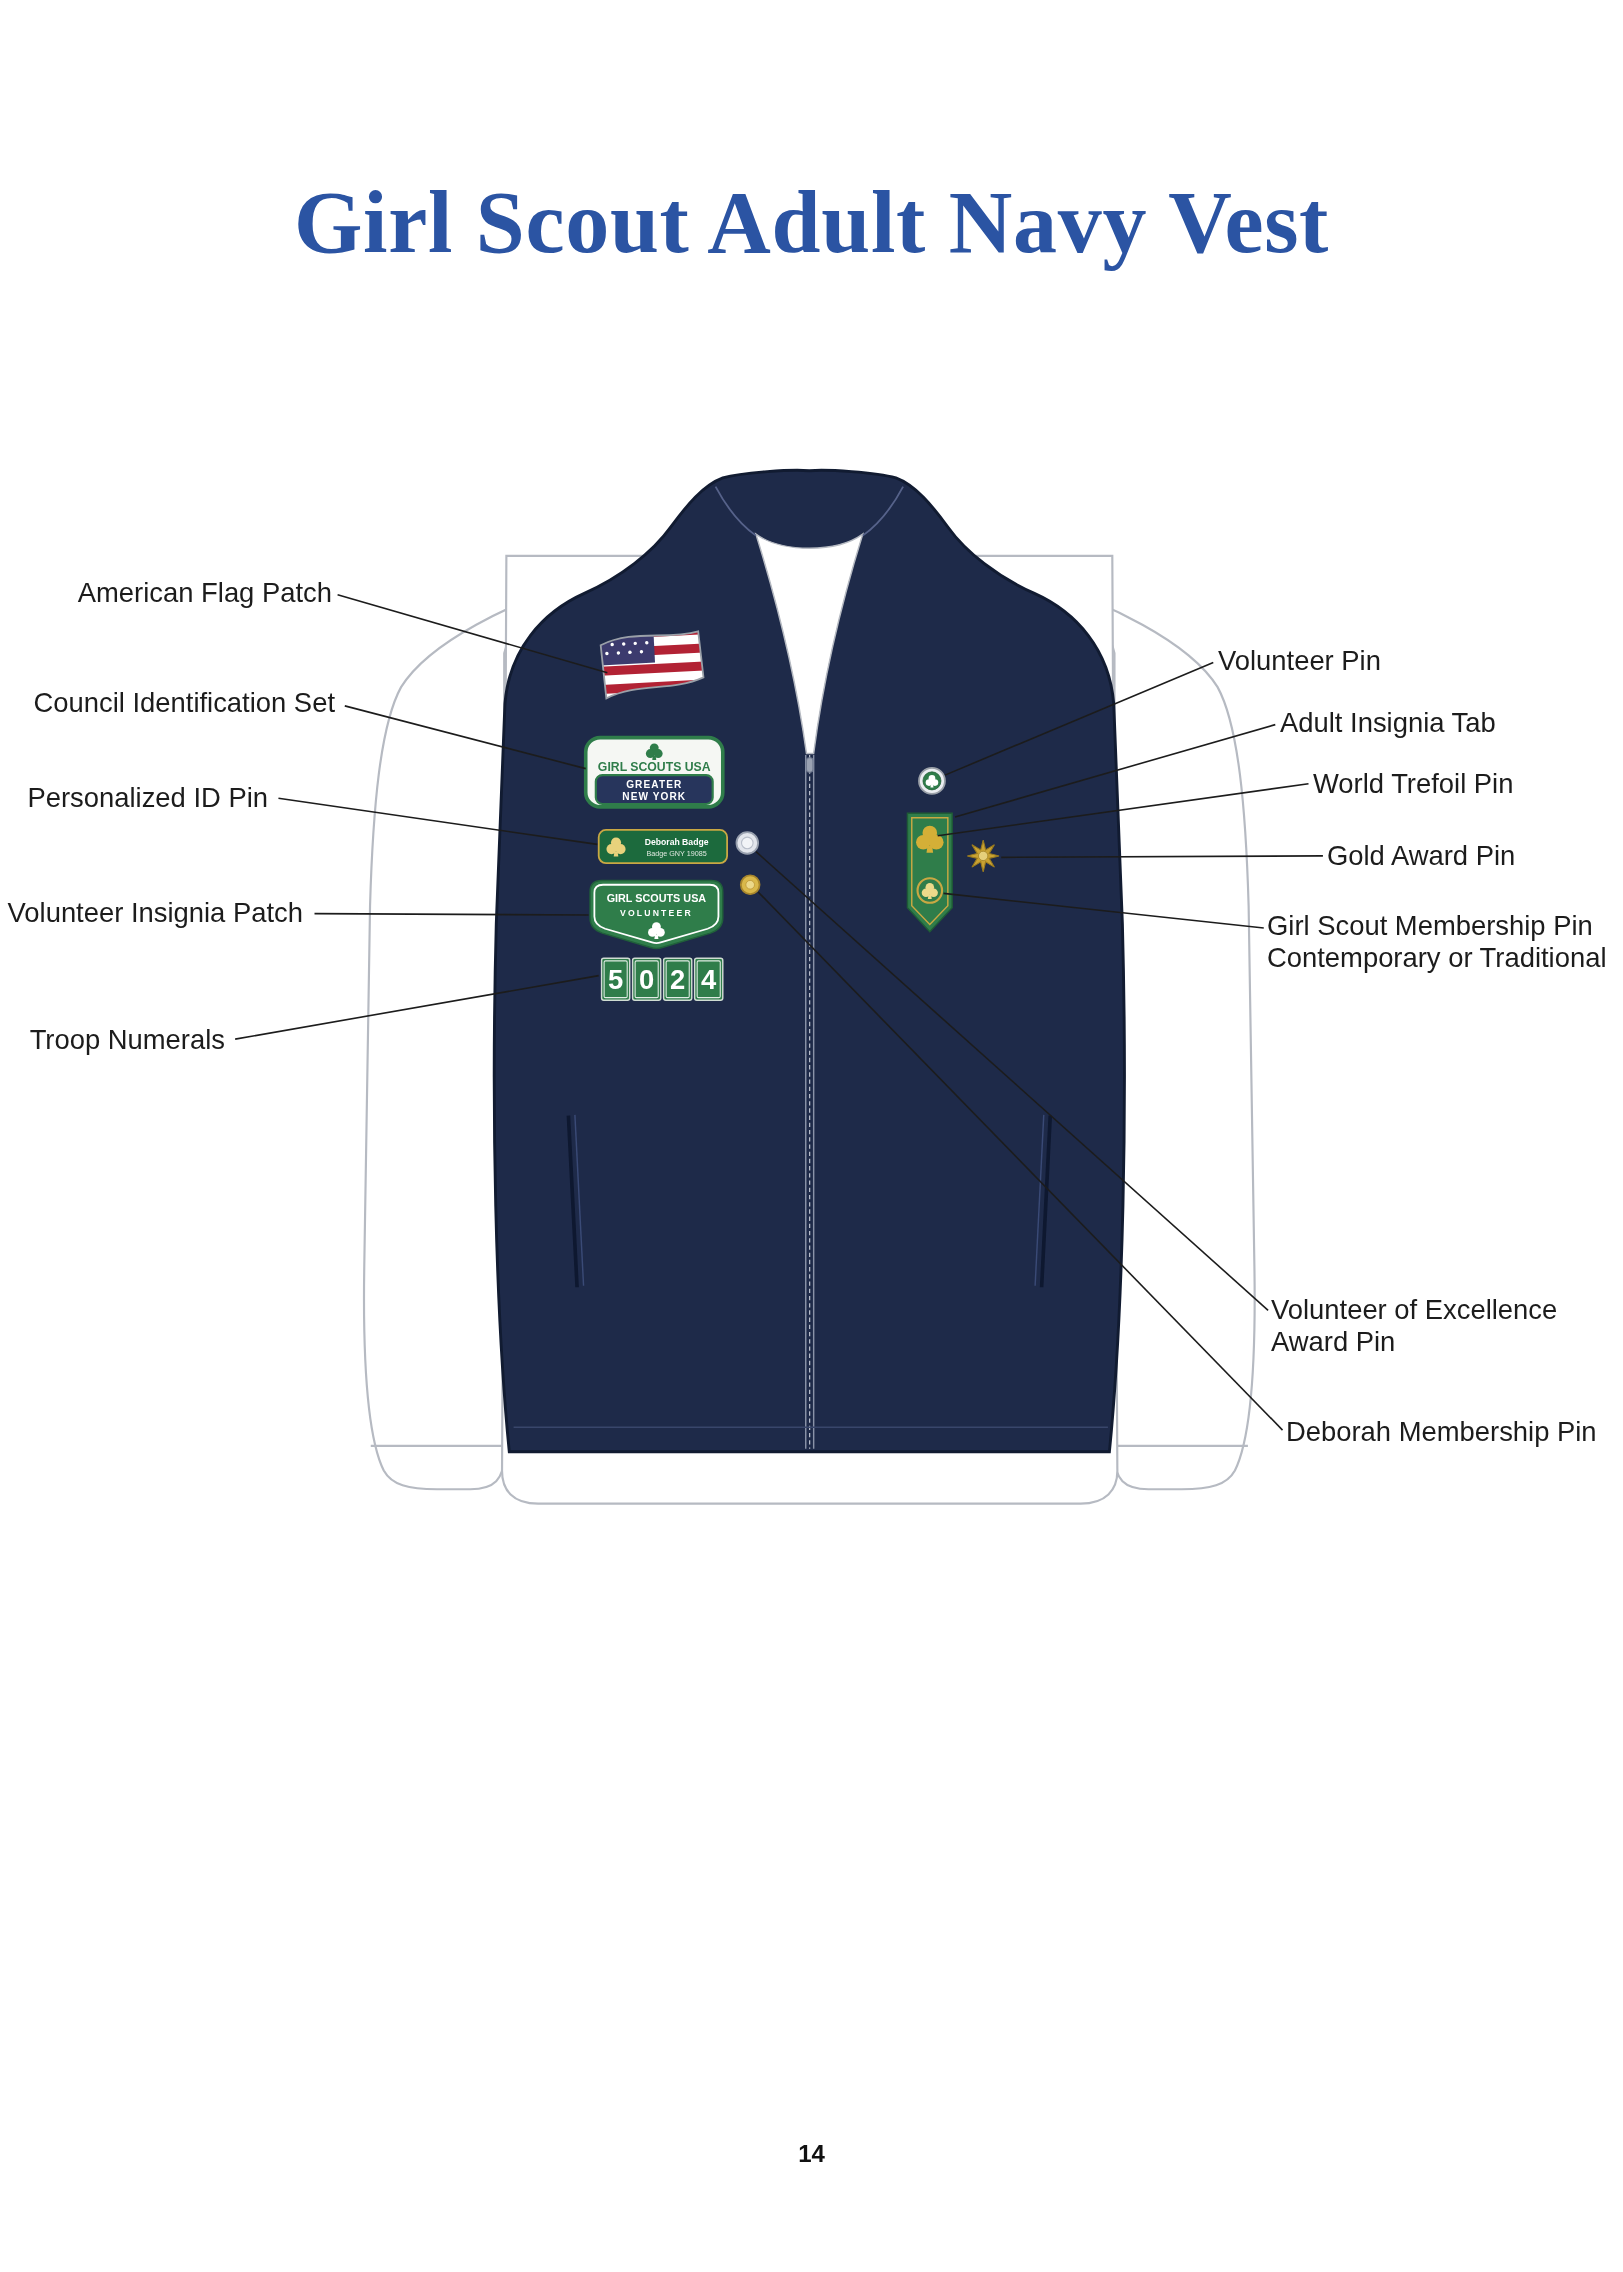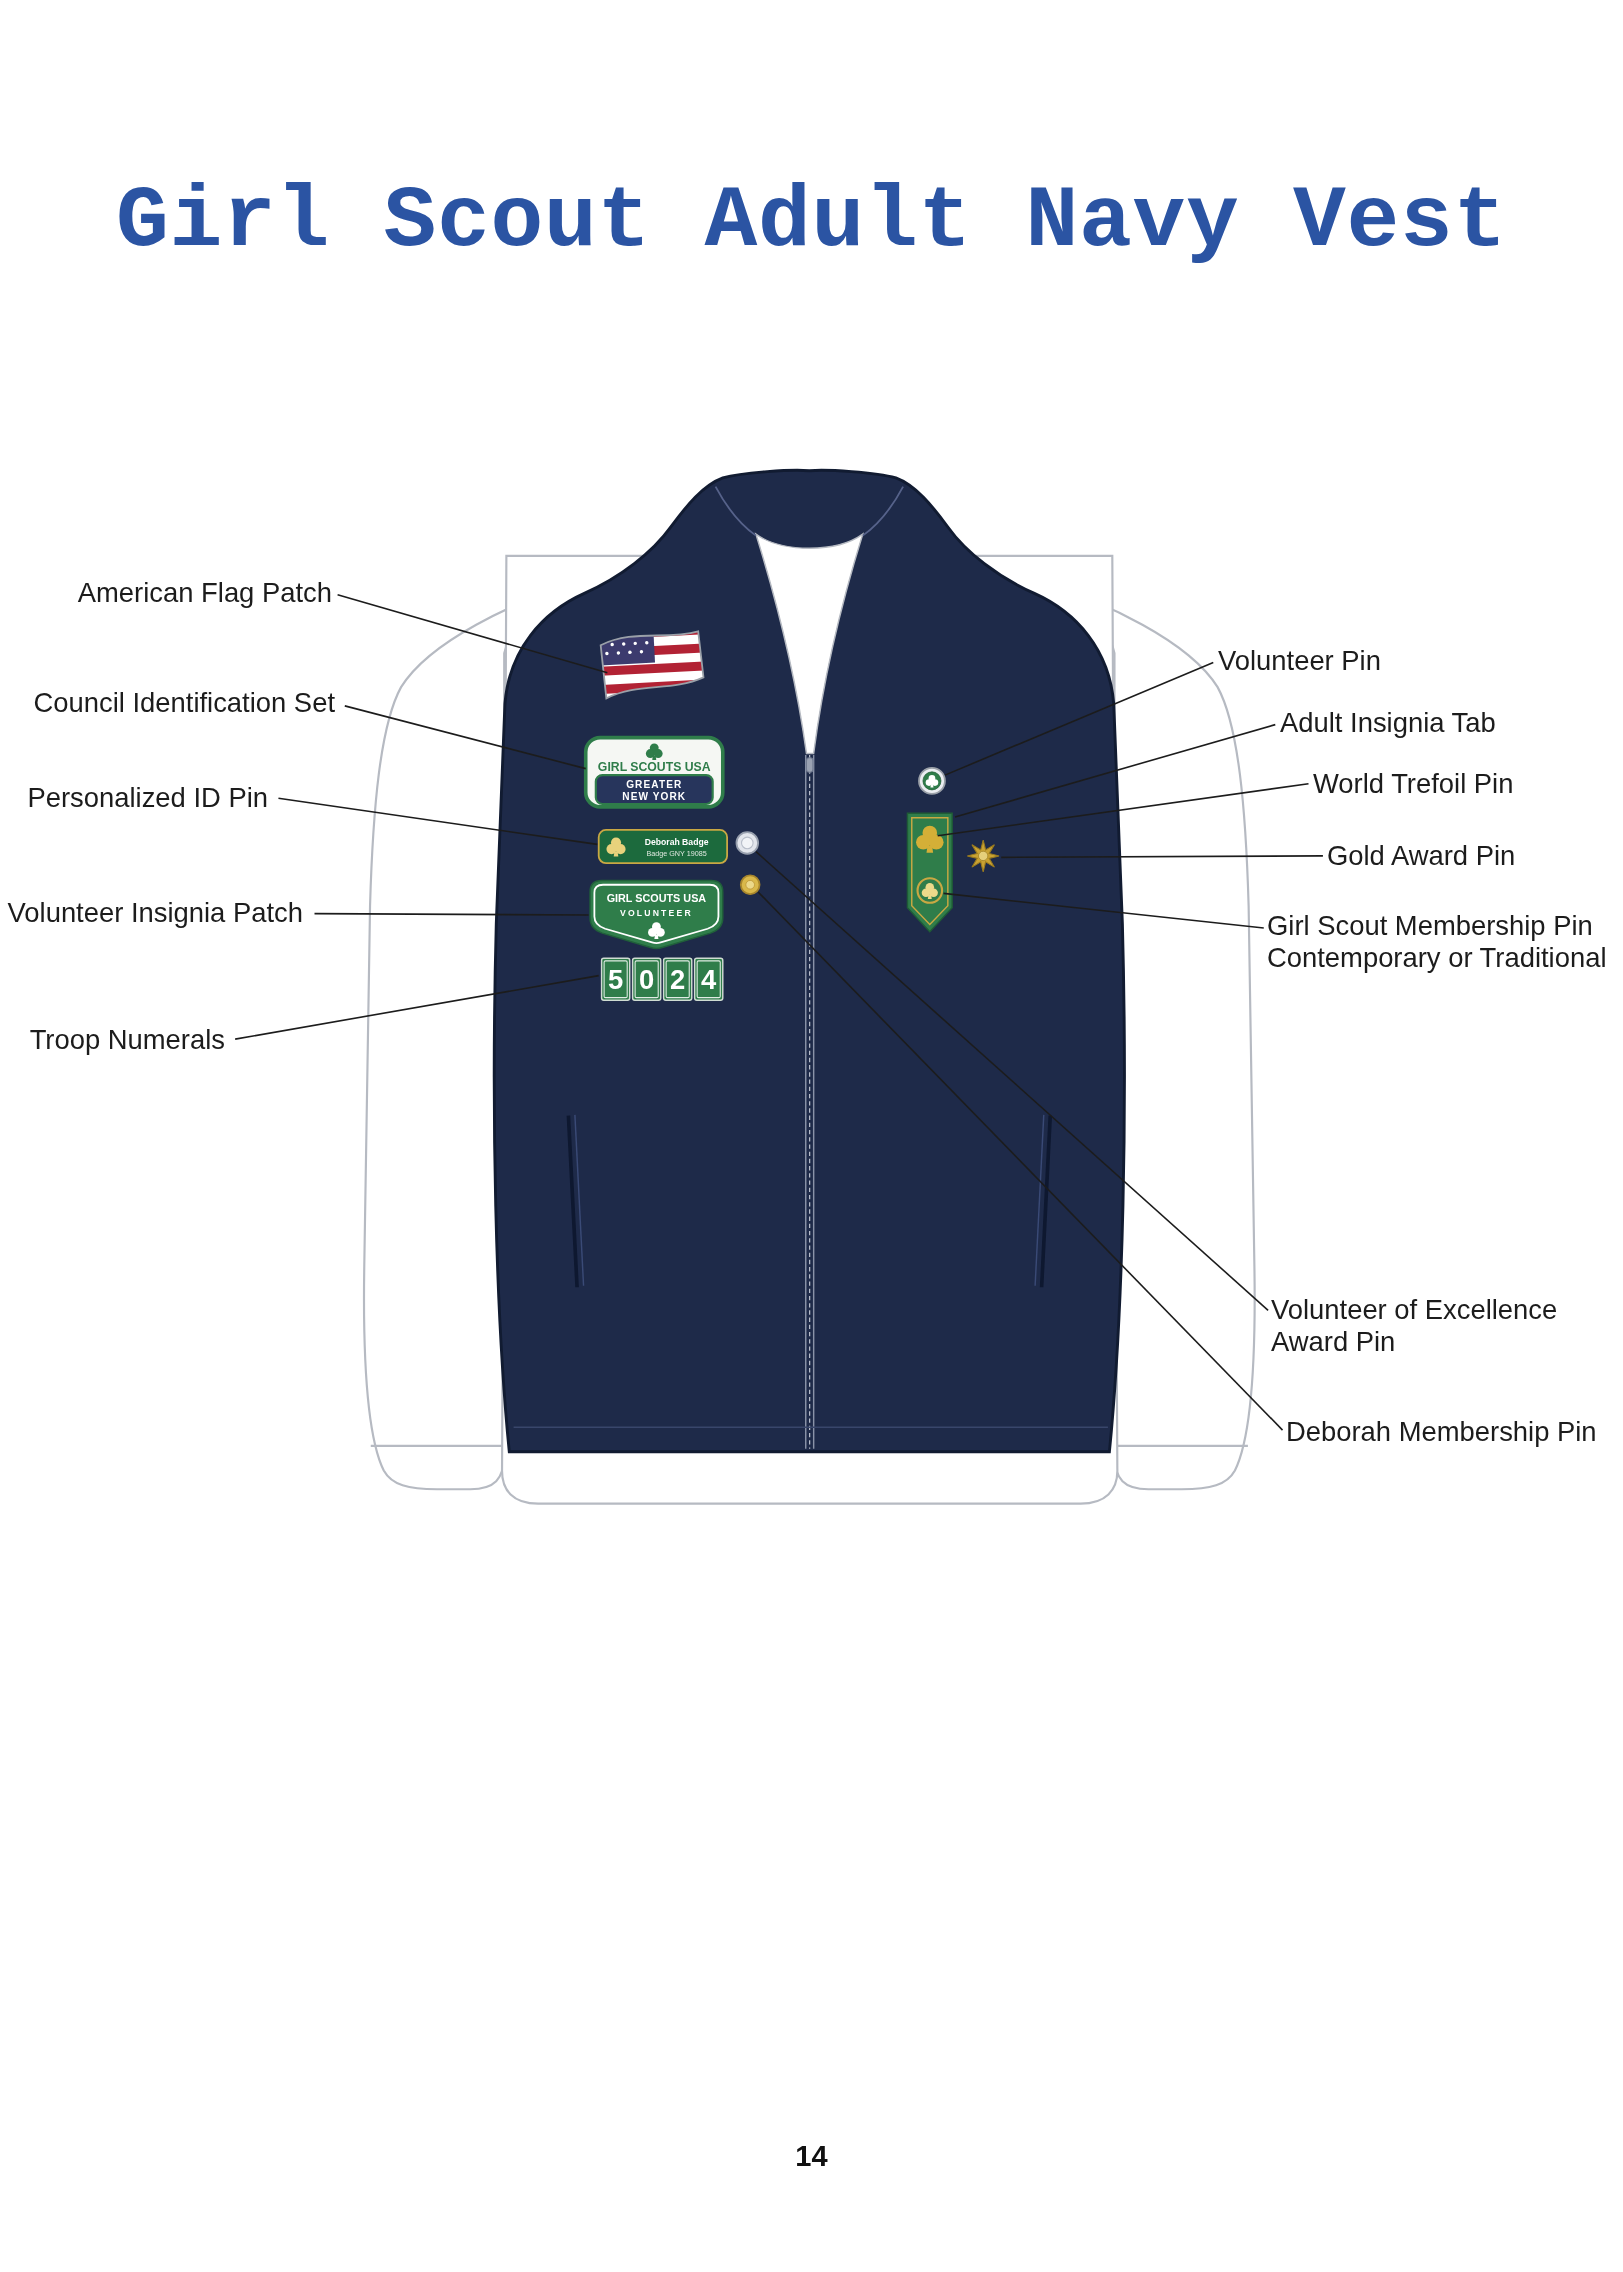--- a/index.html
+++ b/index.html
@@ -2,32 +2,32 @@
 <html style="font-size:11.5px"><head>
 <meta charset="utf-8">
 <style>
   html,body { margin:0; padding:0; background:#ffffff; }
   .page {
     position:relative; width:1623px; height:2273px; background:#ffffff;
     overflow:hidden; font-family:"Liberation Sans", sans-serif;
   }
   .title {
     position:absolute; top:172px; left:0; width:100%; margin:0;
-    text-align:center; font-family:Liberation Mono, monospace;
+    text-align:center; font-family:Liberation Serif, serif;
     font-weight:700; font-size:88px; letter-spacing:0.7px; color:#2b54a3;
   }
   .art { position:absolute; left:0; top:0; width:1623px; height:2273px; }
   .label {
     position:absolute; font-size:27.4px; line-height:1.18; color:#1c1c1c;
     white-space:pre-line;
   }
   .label.r { }
   .pagenum {
     position:absolute; top:2140px; left:0; width:100%; text-align:center;
-    font-size:29px; font-weight:700; color:#111111;
+    font-size:24px; font-weight:700; color:#111111;
   }
   svg text { font-family:"Liberation Sans", sans-serif; }
 </style>
 </head>
 <body>
 
 <div class="page">
 
   <h1 class="title">Girl Scout Adult Navy Vest</h1>
 

